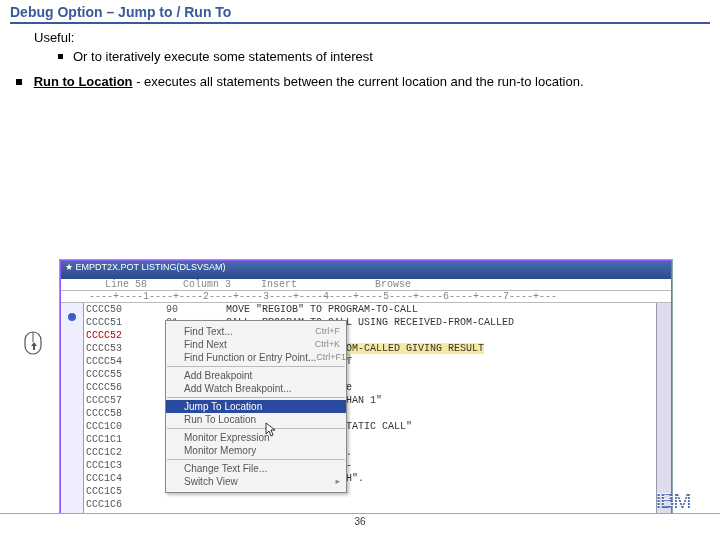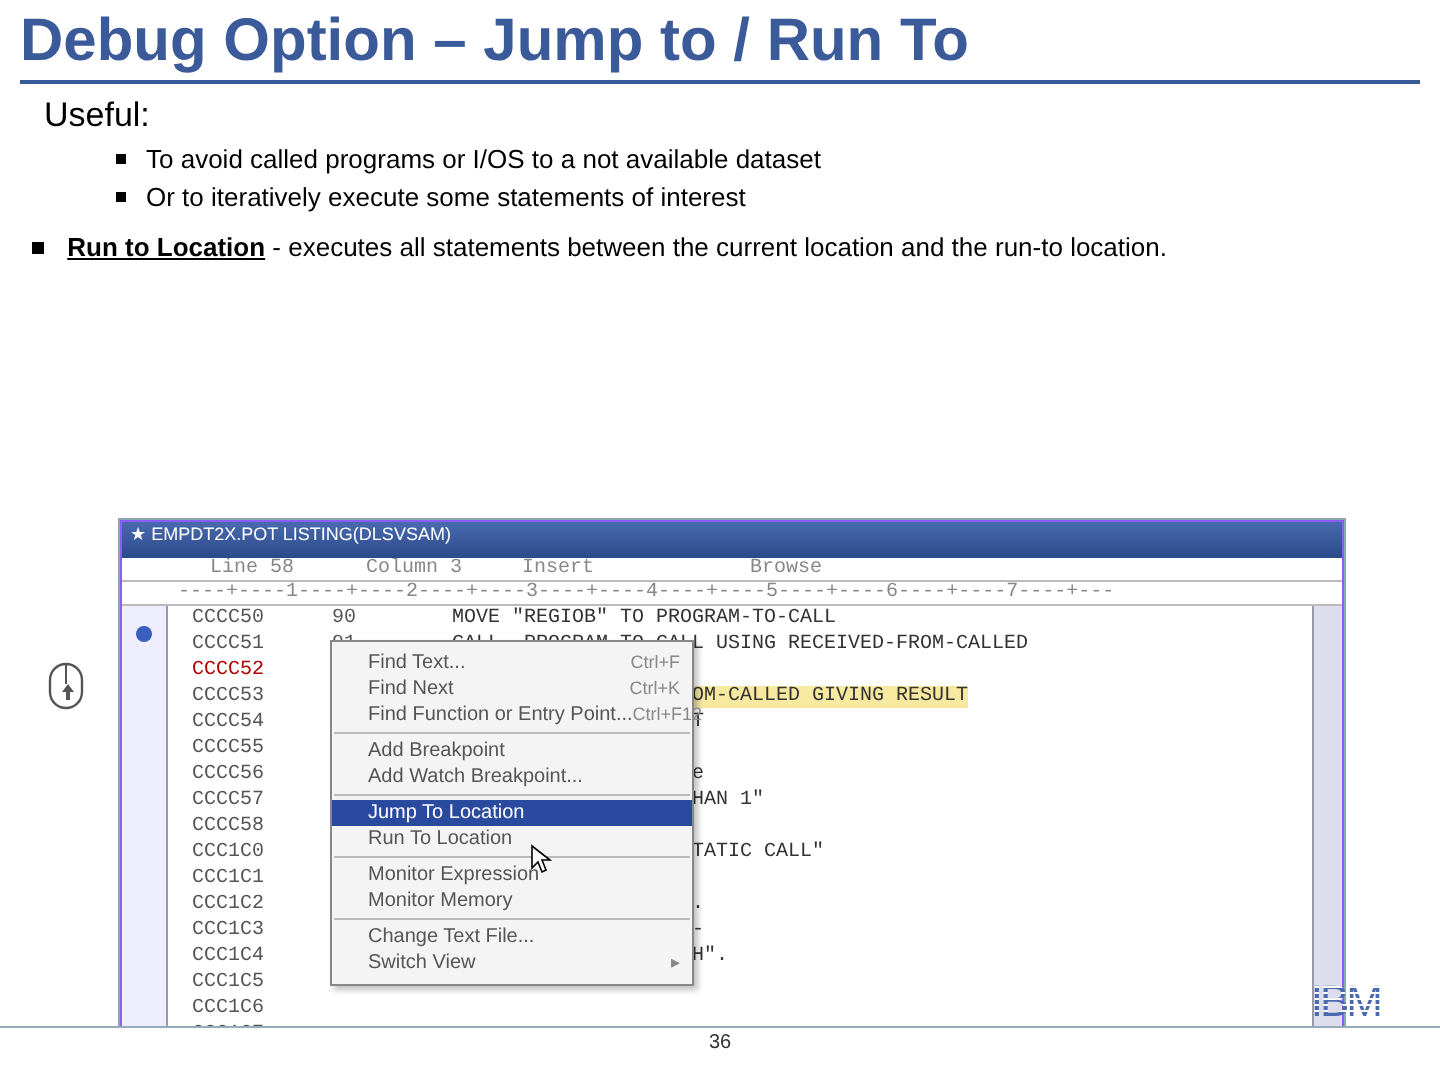--- a/index.html
+++ b/index.html
@@ -11,21 +11,21 @@
     font-size: 13px;
     color: #000;
     background: #fff;
     position: relative;
     overflow: hidden;
   }
   .slide {
     padding: 4px 10px 0 10px;
   }
   .title {
-    font-size: 30px;
+    font-size: 14px;
     font-weight: bold;
     color: #3a5a9a;
     border-bottom: 2px solid #3a5a9a;
     padding-bottom: 2px;
     margin-bottom: 6px;
   }
   .b1 {
     margin: 4px 0 2px 0;
     padding-left: 6px;
   }
@@ -33,22 +33,22 @@
     display: inline-block;
     width: 6px; height: 6px;
     background: #000;
     vertical-align: middle;
     margin-right: 8px;
     margin-top: -2px;
   }
   .strong { font-weight: bold; }
   .ul { text-decoration: underline; }
   .sub {
-    margin-left: 12px;
-    font-size: 17px;
+    margin-left: 24px;
+    font-size: 13px;
   }
   .sub2 {
     margin: 4px 0 4px 48px;
     font-size: 13px;
   }
   .sub2 .sq2 {
     display: inline-block;
     width: 5px; height: 5px;
     background: #000;
     vertical-align: middle;
@@ -120,21 +120,20 @@
     background: #3a5fbf;
     border-radius: 50%;
     margin: 10px auto 0 auto;
   }
   .seq {
     width: 56px;
     background: #fff;
     color: #555;
     white-space: pre;
     padding-left: 2px;
-    text-align: center;
   }
   .lnum {
     width: 36px;
     color: #555;
     white-space: pre;
     text-align: right;
   }
   .src {
     flex: 1;
     white-space: pre;
@@ -218,21 +217,20 @@
     margin-left: 48px;
   }
 </style>
 </head>
 <body>
 
 <div class="slide">
   <div class="title">Debug Option – Jump to / Run To</div>
 
   <div class="sub">Useful:</div>
-  <div class="sub2"><span class="sq2"></span><span>To avoid called programs or I/OS to a not available dataset</span></div>
   <div class="sub2"><span class="sq2"></span><span>Or to iteratively execute some statements of interest</span></div>
 
   <div class="b1" style="margin-top:10px">
     <span class="sq"></span>
     <span class="strong ul">Run to Location</span><span> - executes all statements between the current location and the run-to location.</span>
   </div>
 </div>
 
 <div class="shot-wrap">
   <svg class="mouse-icon" viewBox="0 0 22 30">

